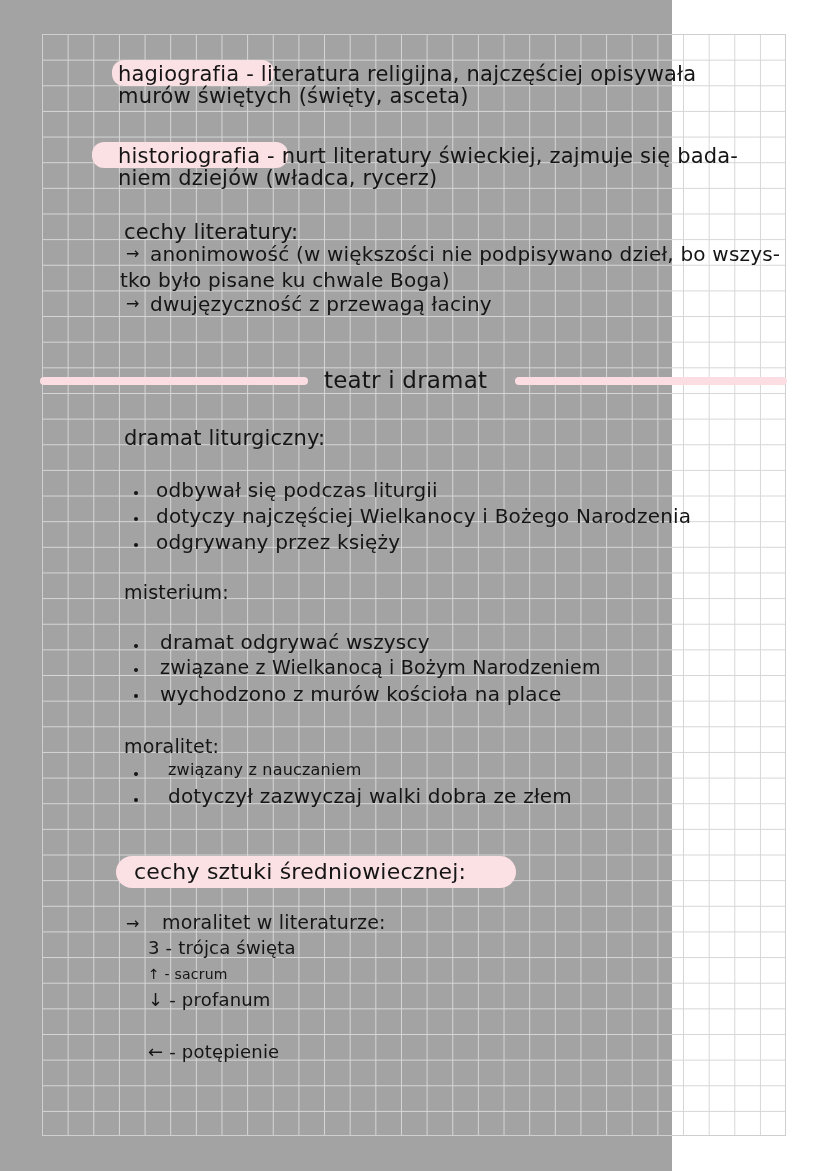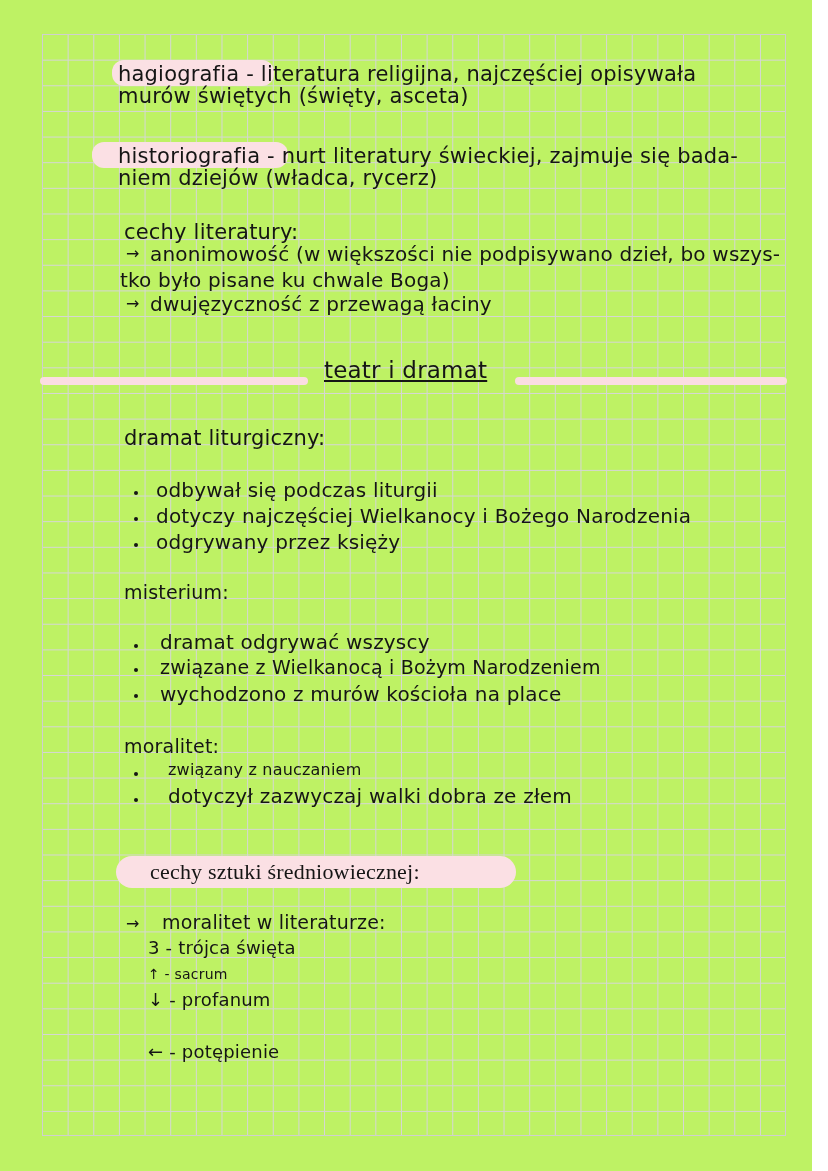--- a/index.html
+++ b/index.html
@@ -11,22 +11,22 @@
       width: 828px;
       height: 1171px;
       position: relative;
       overflow: hidden;
       font-family: "DejaVu Sans", sans-serif;
       color: #111111;
     }
     .page {
       position: absolute;
       left: 0; top: 0;
-      width: 812px; height: 1171px;
-      background: #bef264;
+      width: 672px; height: 1171px;
+      background: #a3a3a3;
     }
     .grid {
       position: absolute;
       left: 42px;
       top: 34px;
       width: 744px;
       height: 1102px;
       border: 1px solid #cfcfcf;
       box-sizing: border-box;
       background-image:
@@ -95,21 +95,21 @@
   </div>
   <div class="line" style="left:118px; top:166px;">niem dziejów (władca, rycerz)</div>
 
   <div class="line" style="left:124px; top:220px;">cechy literatury:</div>
   <div class="arrow" style="left:126px; top:244px;">→</div>
   <div class="line" style="left:150px; top:242px; font-size:20px;">anonimowość (w większości nie podpisywano dzieł, bo wszys-</div>
   <div class="line" style="left:120px; top:268px; font-size:20px;">tko było pisane ku chwale Boga)</div>
   <div class="arrow" style="left:126px; top:294px;">→</div>
   <div class="line" style="left:150px; top:292px; font-size:20px;">dwujęzyczność z przewagą łaciny</div>
 
-  <div class="line center-title" style="left:324px; top:358px;text-decoration:underline;">teatr i dramat</div>
+  <div class="line center-title" style="left:324px; top:368px;">teatr i dramat</div>
 
   <div class="line" style="left:124px; top:426px;">dramat liturgiczny:</div>
   <div class="bullet-dot" style="left:134px; top:491px;"></div>
   <div class="line" style="left:156px; top:478px; font-size:20px;">odbywał się podczas liturgii</div>
   <div class="bullet-dot" style="left:134px; top:517px;"></div>
   <div class="line" style="left:156px; top:504px; font-size:20px;">dotyczy najczęściej Wielkanocy i Bożego Narodzenia</div>
   <div class="bullet-dot" style="left:134px; top:543px;"></div>
   <div class="line" style="left:156px; top:530px; font-size:20px;">odgrywany przez księży</div>
 
   <div class="line" style="left:124px; top:580px; font-size:19px;">misterium:</div>
@@ -119,21 +119,21 @@
   <div class="line" style="left:160px; top:655px; font-size:19px;">związane z Wielkanocą i Bożym Narodzeniem</div>
   <div class="bullet-dot" style="left:134px; top:694px;"></div>
   <div class="line" style="left:160px; top:682px; font-size:20px;">wychodzono z murów kościoła na place</div>
 
   <div class="line" style="left:124px; top:734px; font-size:19px;">moralitet:</div>
   <div class="bullet-dot" style="left:134px; top:772px;"></div>
   <div class="line" style="left:168px; top:758px; font-size:16px;">związany z nauczaniem</div>
   <div class="bullet-dot" style="left:134px; top:798px;"></div>
   <div class="line" style="left:168px; top:784px; font-size:20px;">dotyczył zazwyczaj walki dobra ze złem</div>
 
-  <div class="line" style="left:150px; top:860px; font-size:22px;font-family:Liberation Serif, serif;">cechy sztuki średniowiecznej:</div>
+  <div class="line" style="left:134px; top:860px; font-size:22px;">cechy sztuki średniowiecznej:</div>
   <div class="arrow" style="left:126px; top:914px;">→</div>
   <div class="line" style="left:162px; top:910px; font-size:19px;">moralitet w literaturze:</div>
 
   <div class="line" style="left:148px; top:936px; font-size:18px;">
     <span>3</span>
     <span>- </span>
     <span>trójca święta</span>
   </div>
   <div class="line" style="left:148px; top:962px; font-size:14px;">
     <span>↑</span>

